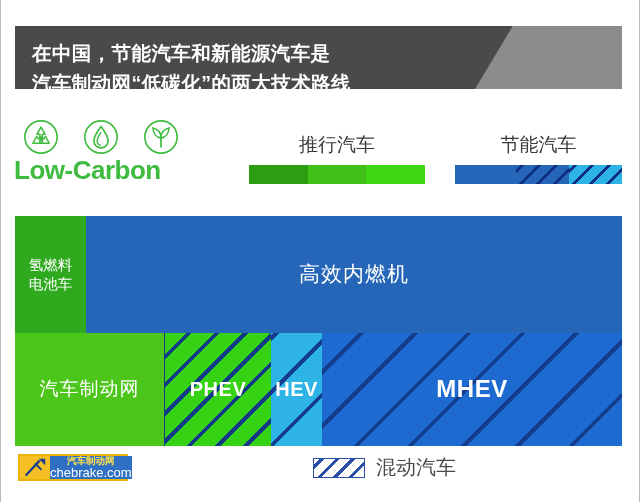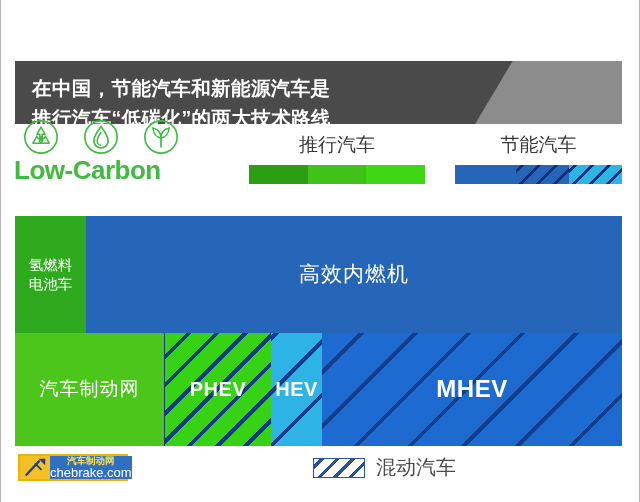--- a/index.html
+++ b/index.html
@@ -21,21 +21,21 @@
   .frame-left, .frame-right {
     position:absolute; top:0; bottom:0; width:1px; background:#b9b9b9;
   }
   .frame-left { left:0; }
   .frame-right { right:0; }
 
   
   .banner {
     position:absolute;
     left:15px; top:26px;
-    width:607px; height:63px;margin-top:35px;
+    width:607px; height:63px;
   }
   .banner-light {
     position:absolute; inset:0;
     background:#8c8c8c;
     clip-path: polygon(0 0, 100% 0, 100% 100%, 0 100%);
   }
   .banner-dark {
     position:absolute; inset:0;
     background:#4a4a4a;
     clip-path: polygon(0 0, 82.0% 0, 75.8% 100%, 0 100%);
@@ -218,21 +218,21 @@
 <div id="page">
 
   <div class="frame-left"></div>
   <div class="frame-right"></div>
 
   <div class="banner">
     <div class="banner-light"></div>
     <div class="banner-dark"></div>
     <div class="banner-text">
       <div>在中国，节能汽车和新能源汽车是</div>
-      <div>推行汽车“低碳化”的两大技术路线</div>
+      <div>汽车制动网“低碳化”的两大技术路线</div>
     </div>
   </div>
 
   <div class="legend-row">
 
     <div class="lowcarbon">
       <div class="lc-icons">
 
         <span class="lc-icon">
           <svg viewBox="0 0 40 40" width="38" height="38">

